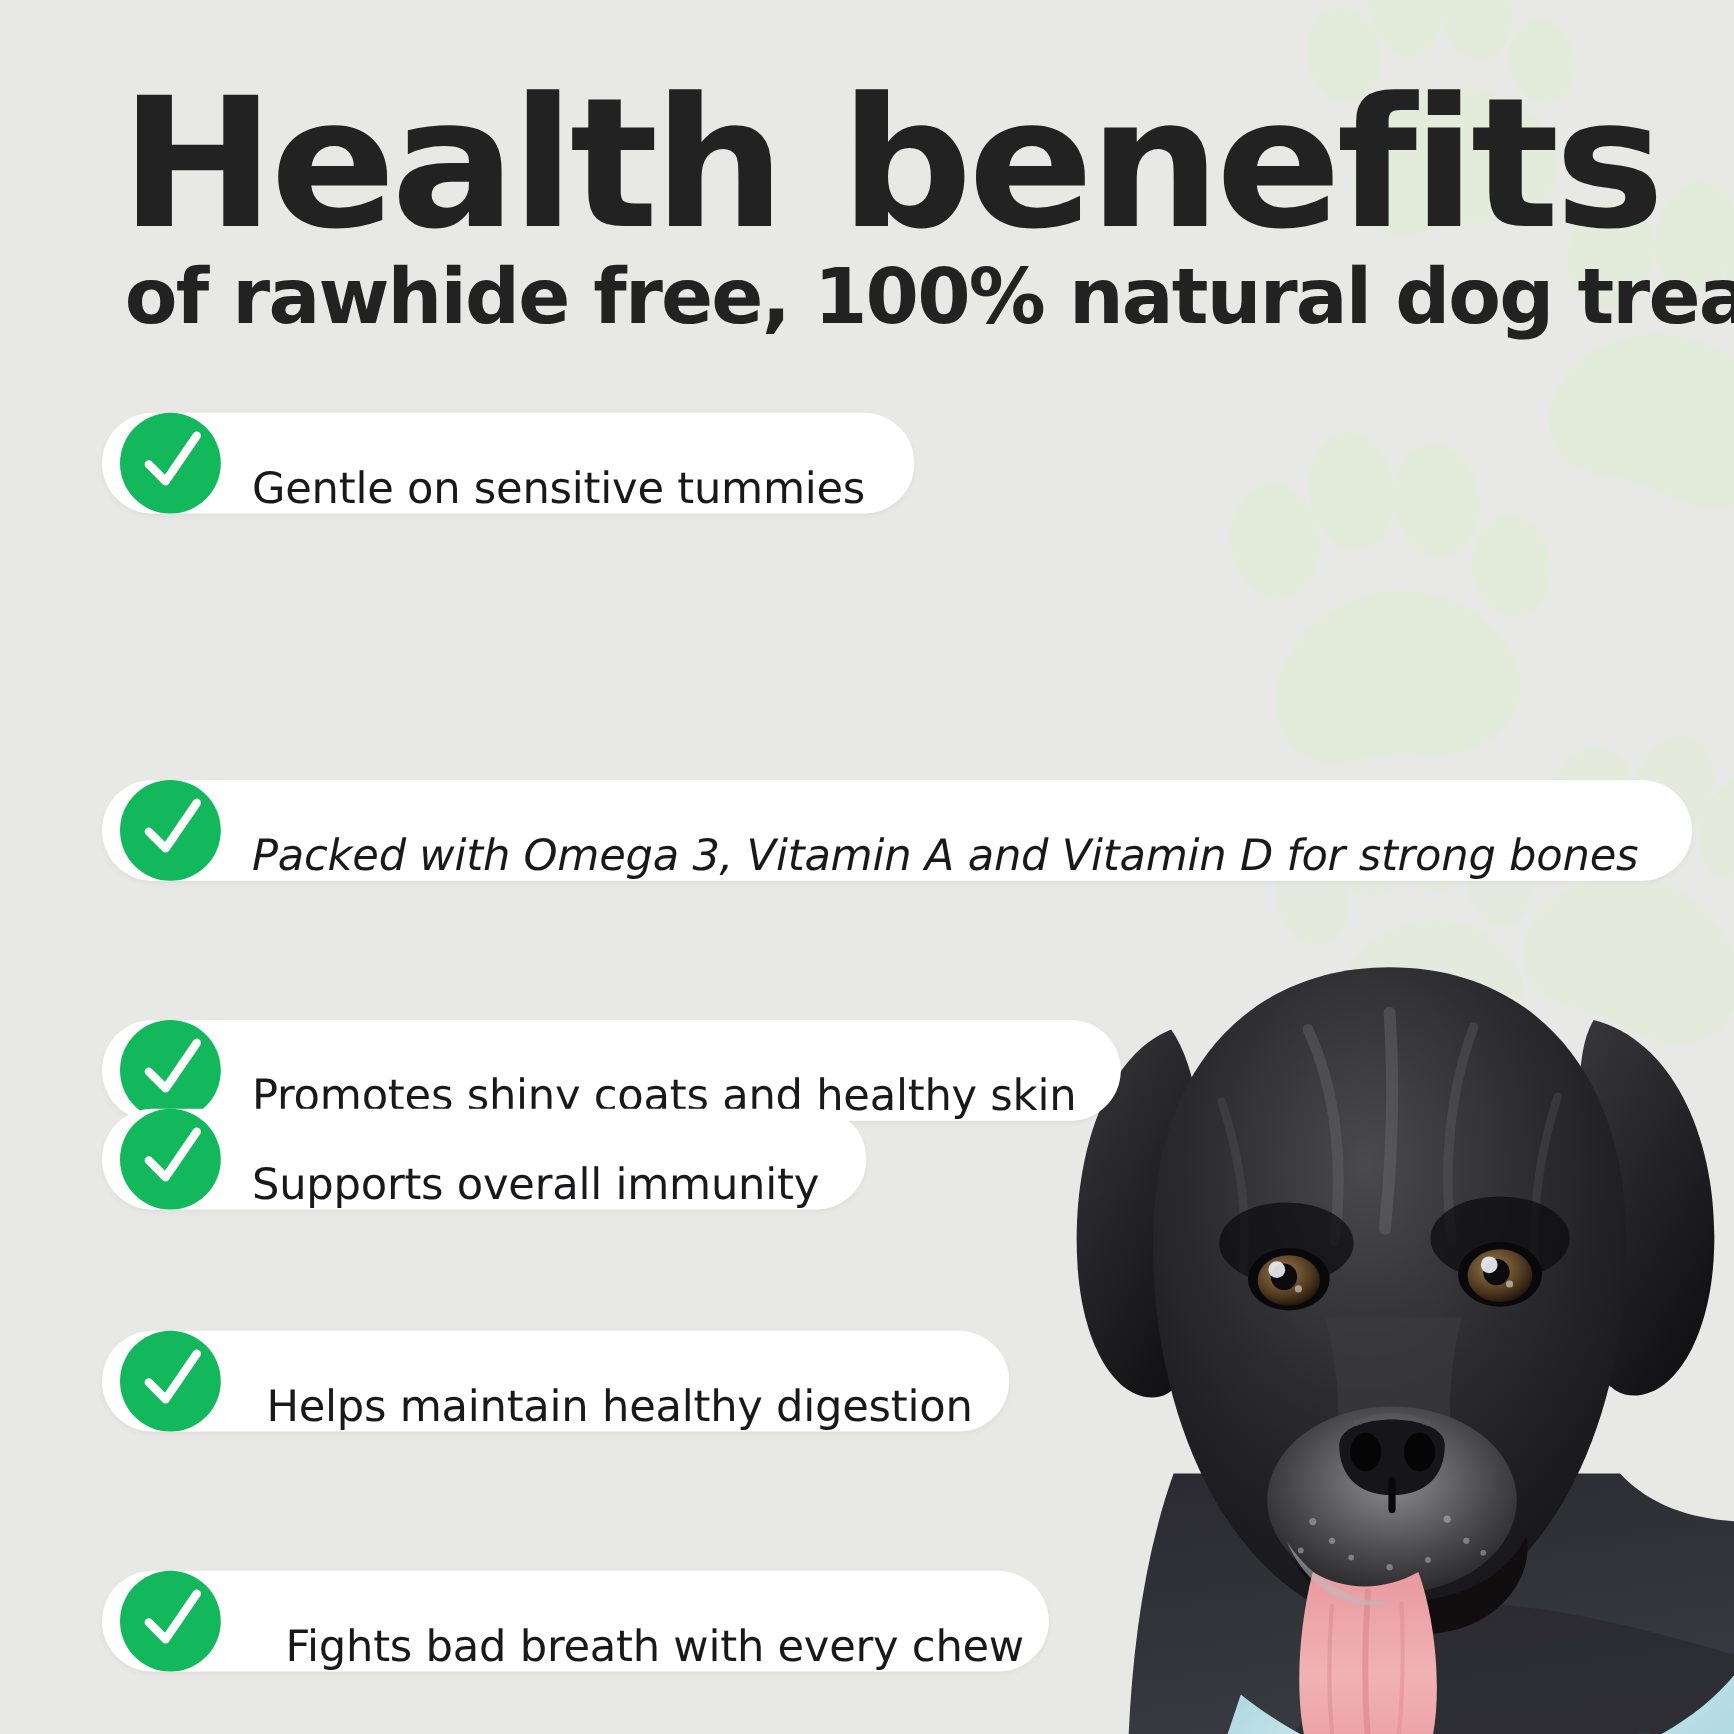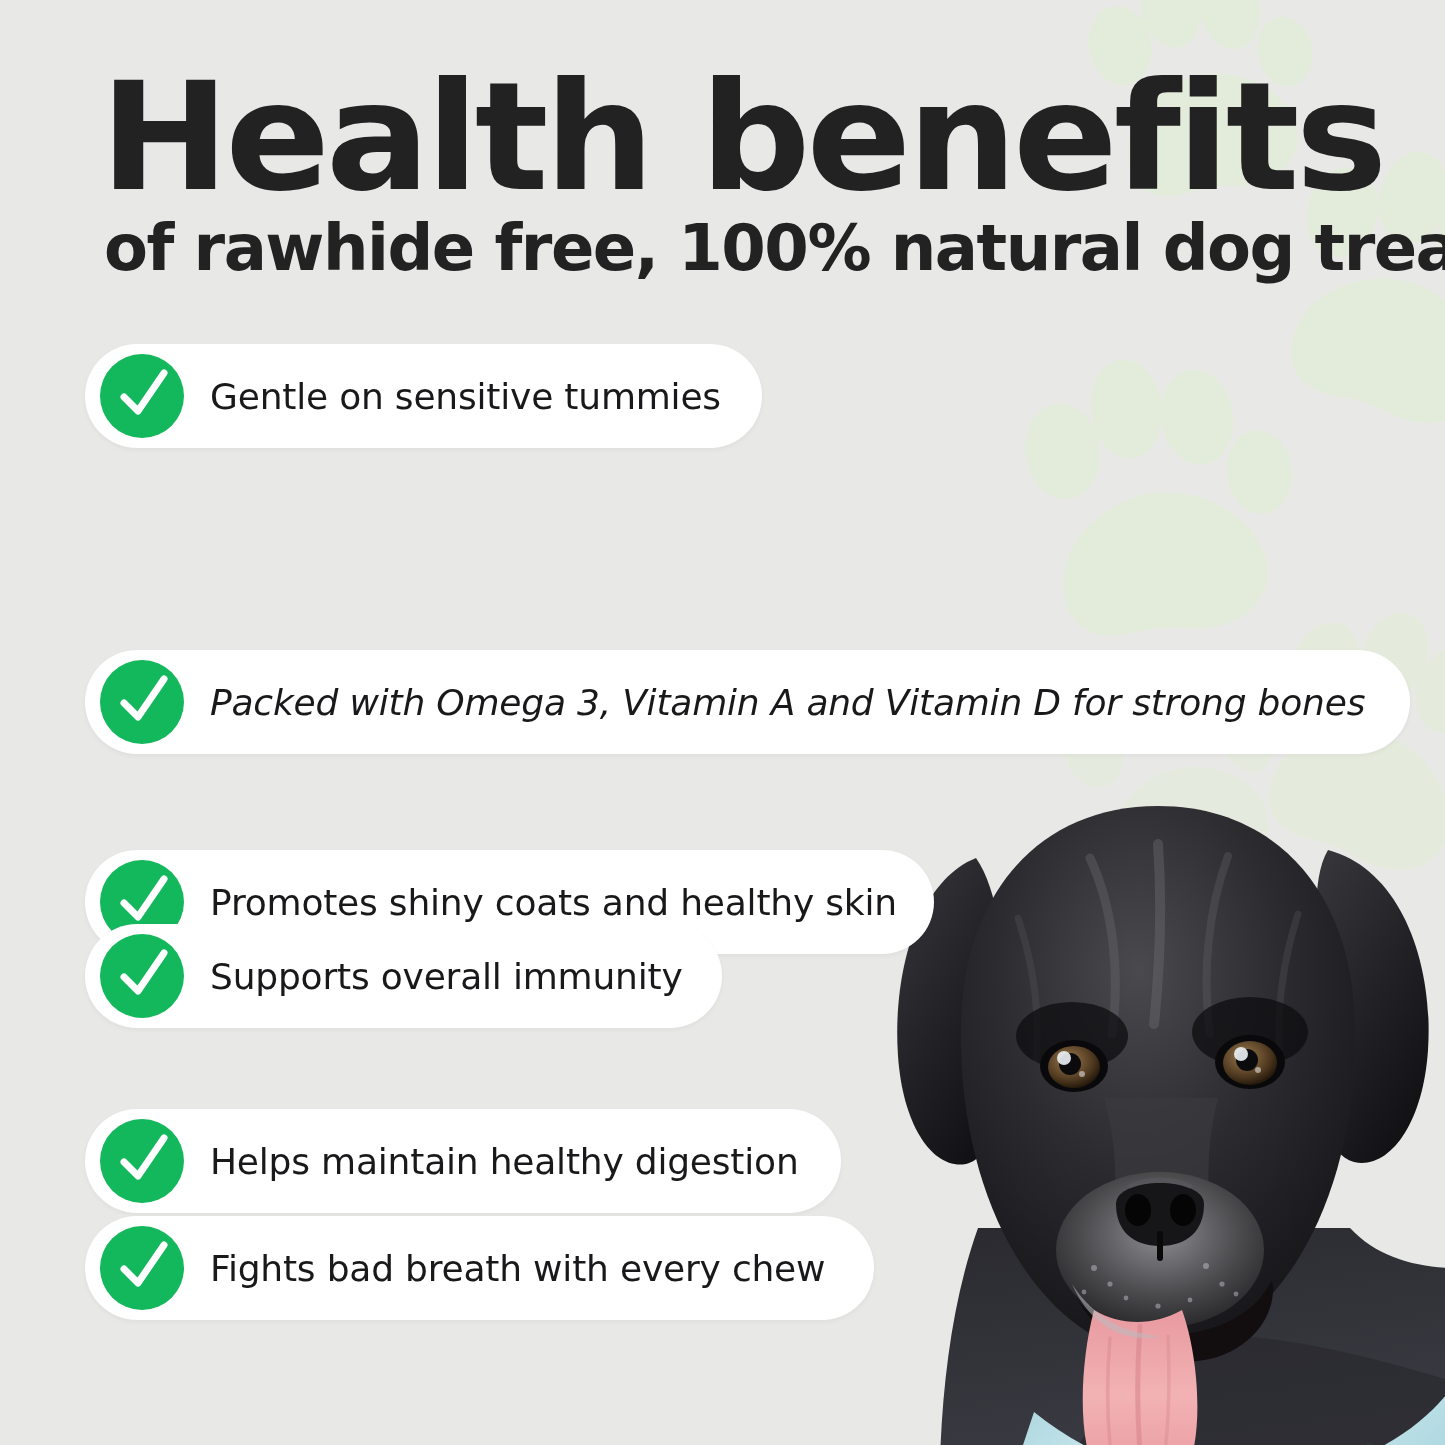--- a/index.html
+++ b/index.html
@@ -52,25 +52,25 @@
     white-space:nowrap;
     transform:scaleX(1.0);
     transform-origin:left center;
   }
 
   
   #benefits{position:absolute;left:0;top:0;width:1445px;height:1445px;}
   .pill{
     position:absolute;
     left:85px;
-    height:104px;
+    height:84px;
     background:#ffffff;
     border-radius:58px;
     display:flex;
-    align-items:center;
+    align-items:flex-end;
     box-shadow:0 2px 5px rgba(0,0,0,0.045);
   }
   .check{
     width:84px;height:84px;
     margin-left:15px;
     flex:0 0 auto;
     border-radius:50%;
     background:#13b75c;
     position:relative;
   }
@@ -302,29 +302,29 @@
         <span class="pill-label">Promotes shiny coats and healthy skin</span>
       </div>
       <div class="pill" style="top: 924px; width: 637px;">
         <span class="check" style="background: rgb(19, 183, 92);">
           <svg viewBox="0 0 84 84" xmlns="http://www.w3.org/2000/svg">
             <path d="M24 43 L 38 57 L 64 19" fill="none" stroke="#ffffff" stroke-width="7" stroke-linecap="round" stroke-linejoin="round"></path>
           </svg>
         </span>
         <span class="pill-label">Supports overall immunity</span>
       </div>
-      <div class="pill" style="top: 1109px; width: 756px;">
+      <div class="pill" style="top: 1109px; width: 756px; gap: 12px;">
         <span class="check" style="background: rgb(19, 183, 92);">
           <svg viewBox="0 0 84 84" xmlns="http://www.w3.org/2000/svg">
             <path d="M24 43 L 38 57 L 64 19" fill="none" stroke="#ffffff" stroke-width="7" stroke-linecap="round" stroke-linejoin="round"></path>
           </svg>
         </span>
         <span class="pill-label">Helps maintain healthy digestion</span>
       </div>
-      <div class="pill" style="top: 1216px; width: 789px;">
+      <div class="pill" style="top: 1309px; width: 789px; gap: 28px;">
         <span class="check" style="background: rgb(19, 183, 92);">
           <svg viewBox="0 0 84 84" xmlns="http://www.w3.org/2000/svg">
             <path d="M24 43 L 38 57 L 64 19" fill="none" stroke="#ffffff" stroke-width="7" stroke-linecap="round" stroke-linejoin="round"></path>
           </svg>
         </span>
         <span class="pill-label">Fights bad breath with every chew</span>
       </div>
     </div>
 
 </div>

